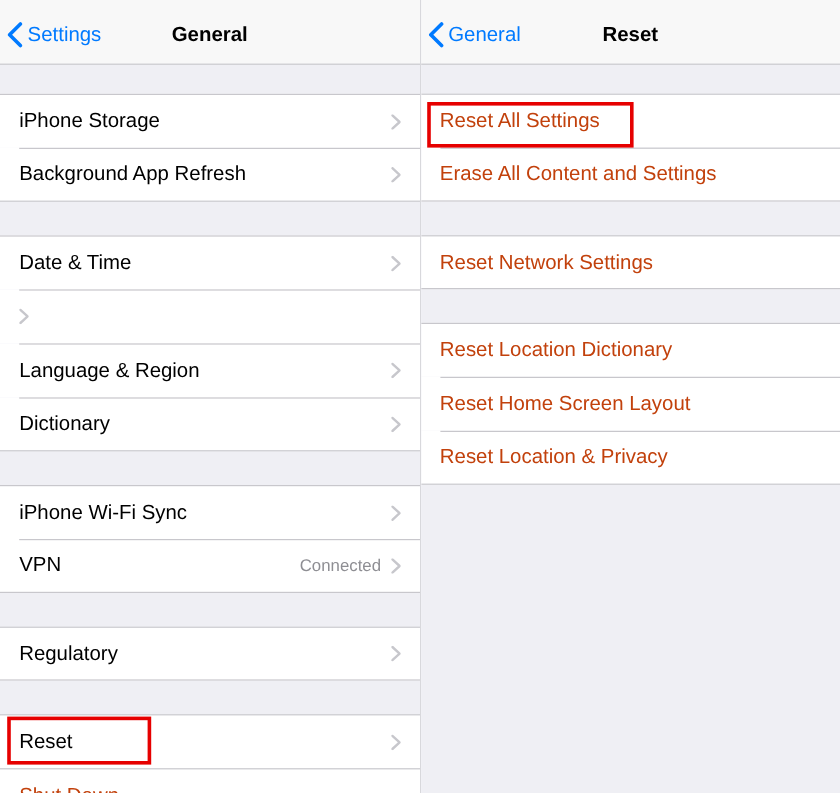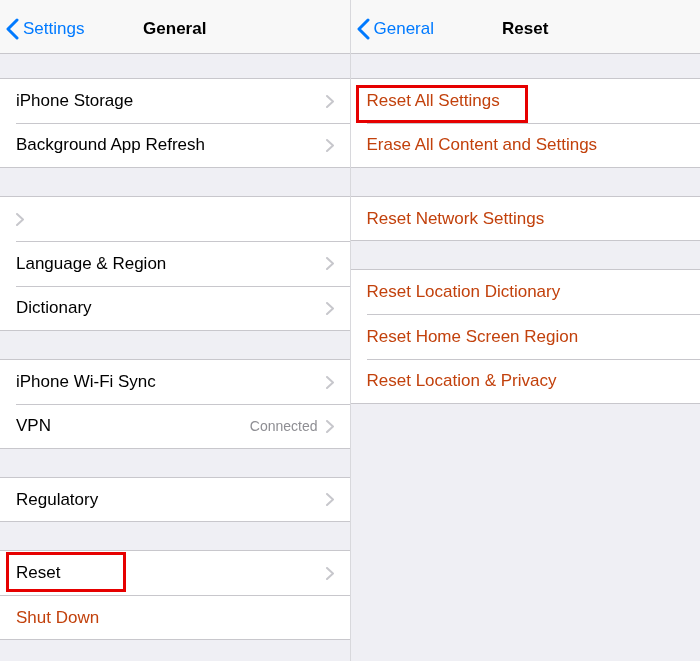--- a/index.html
+++ b/index.html
@@ -177,20 +177,28 @@
                 <polyline points="1,1 7,6.5 1,12" fill="none" stroke="#c7c7cc" stroke-width="2" stroke-linecap="round" stroke-linejoin="round"></polyline>
               </svg>
             </span>
         </div>
       </div>
 
       <div class="group-gap"></div>
 
       <div class="group">
         <div class="cell">
+          <span class="cell-label">Date &amp; Time</span>
+          <span class="chevron">
+              <svg viewBox="0 0 8 13">
+                <polyline points="1,1 7,6.5 1,12" fill="none" stroke="#c7c7cc" stroke-width="2" stroke-linecap="round" stroke-linejoin="round"></polyline>
+              </svg>
+            </span>
+        </div>
+        <div class="cell">
           <span class="chevron">
               <svg viewBox="0 0 8 13">
                 <polyline points="1,1 7,6.5 1,12" fill="none" stroke="#c7c7cc" stroke-width="2" stroke-linecap="round" stroke-linejoin="round"></polyline>
               </svg>
             </span>
         </div>
         <div class="cell">
           <span class="cell-label">Language &amp; Region</span>
           <span class="chevron">
               <svg viewBox="0 0 8 13">
@@ -294,21 +302,21 @@
         </div>
       </div>
 
       <div class="group-gap"></div>
 
       <div class="group">
         <div class="cell">
           <span class="cell-label cell-label-blue">Reset Location Dictionary</span>
         </div>
         <div class="cell">
-          <span class="cell-label cell-label-blue">Reset Home Screen Region</span>
+          <span class="cell-label cell-label-blue">Reset Home Screen Layout</span>
         </div>
         <div class="cell">
           <span class="cell-label cell-label-blue">Reset Location &amp; Privacy</span>
         </div>
       </div>
     </div>
   </div>
 </div>
 
 <div class="highlight-box highlight-reset-all"></div>

